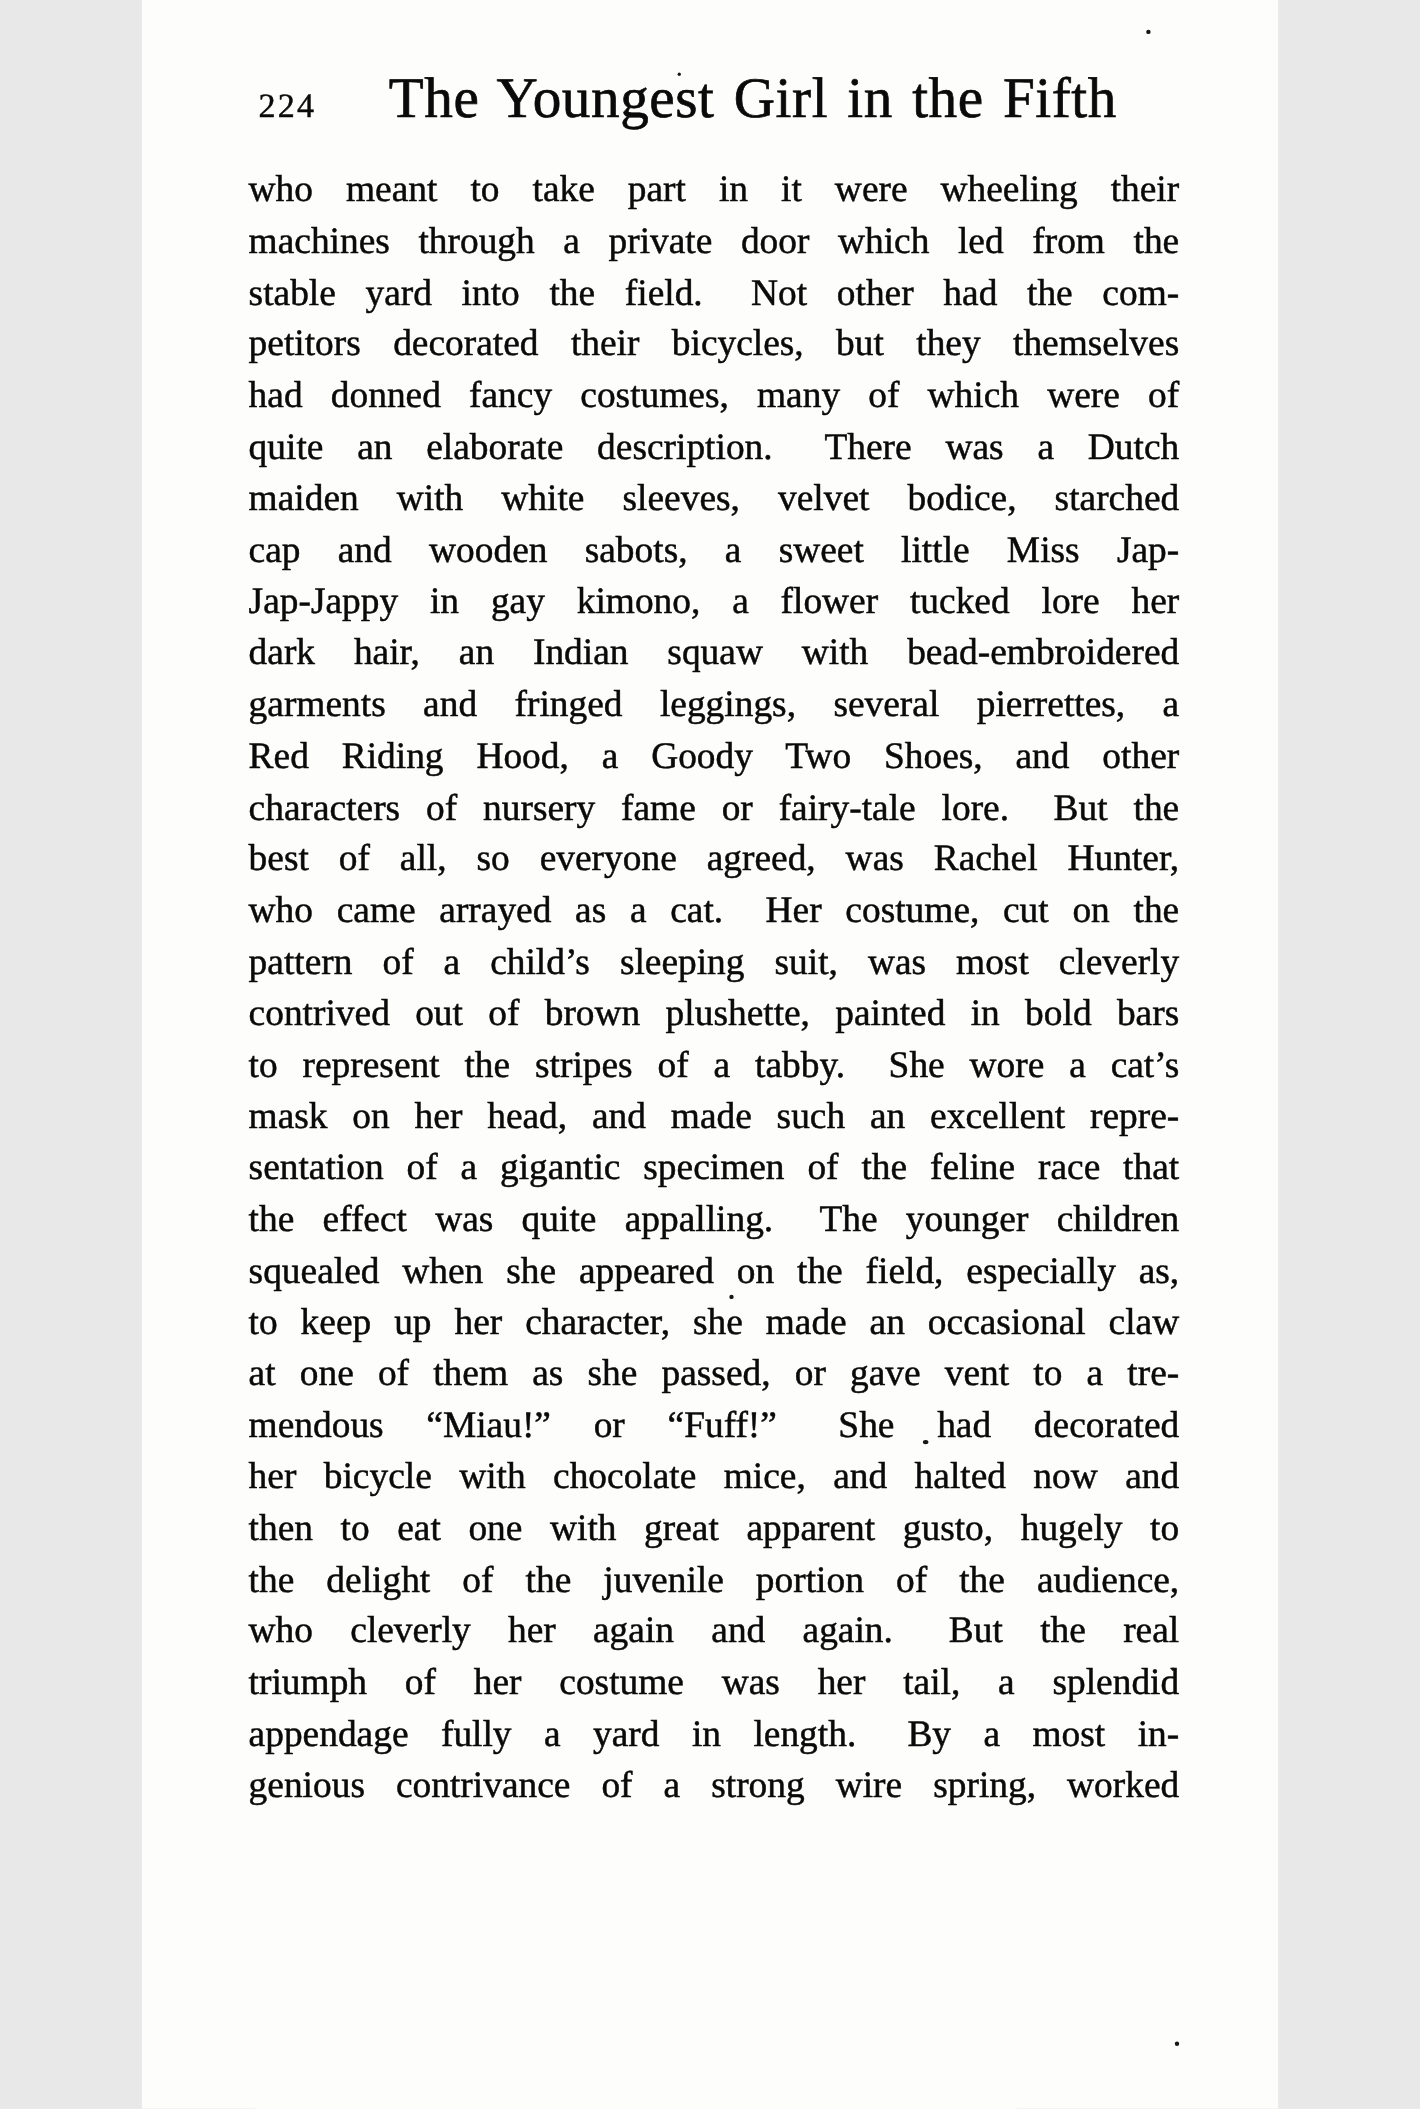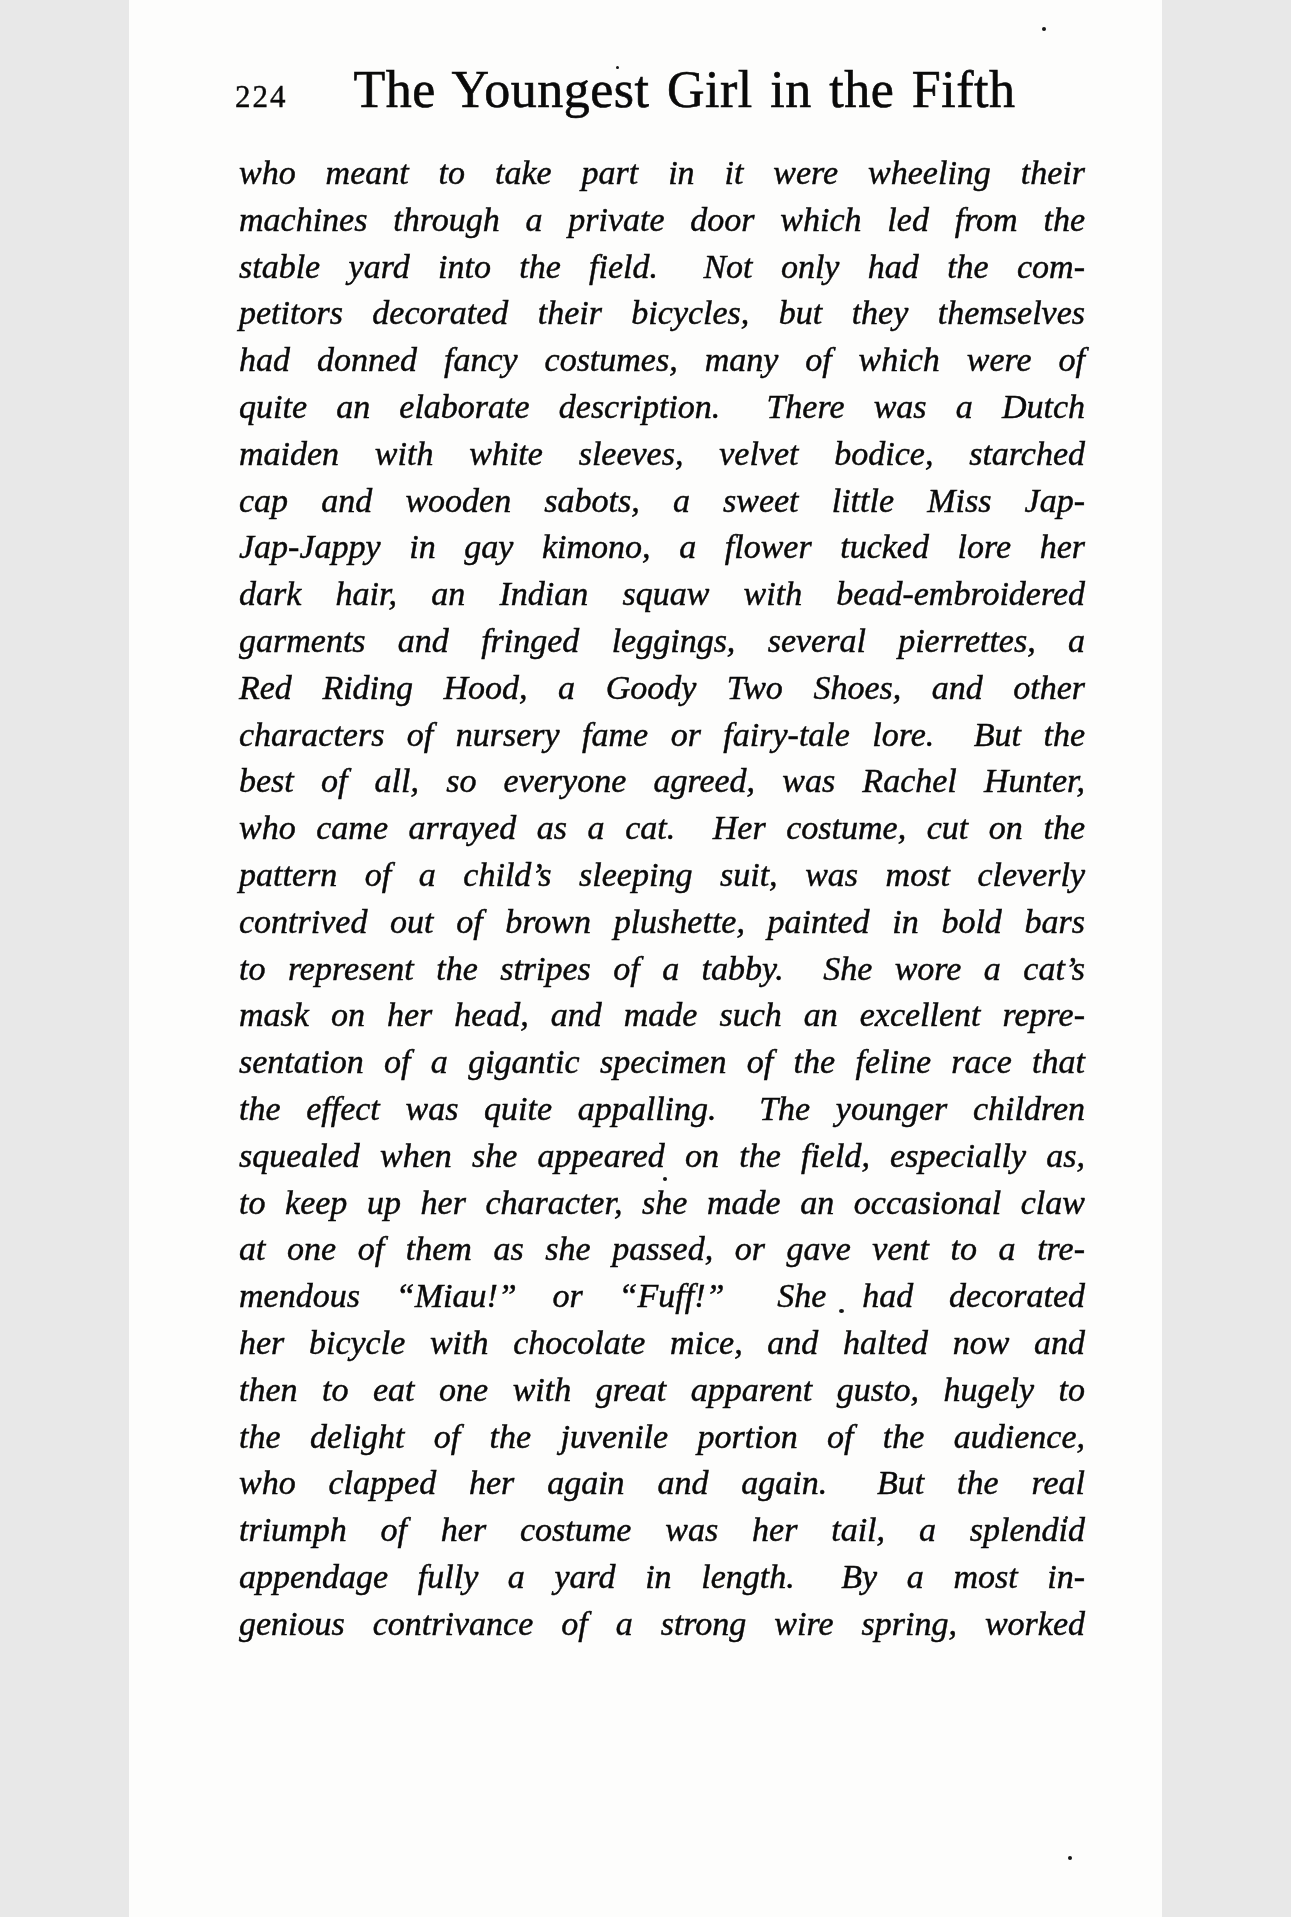--- a/index.html
+++ b/index.html
@@ -34,24 +34,23 @@
   .page-title {
     margin: 0;
     font-size: 52px;
     font-weight: normal;
     letter-spacing: 0.5px;
     word-spacing: 4px;
     -webkit-text-stroke: 0.6px currentColor;
   }
   .page-body {
     position: absolute;
-    left: 110px;
+    left: 97px;
     top: 150px;
     width: 846px;
-    font-style: italic;
   }
   .line {
     height: 46.8px;
     line-height: 46.8px;
     font-size: 34px;
     text-align: justify;
     text-align-last: justify;
     white-space: pre-wrap;
     overflow: visible;
     -webkit-text-stroke: 0.45px currentColor;
@@ -79,21 +78,21 @@
 <div class="page">
 
   <header class="page-header">
     <span class="page-number">224</span>
     <h1 class="page-title">The Youngest Girl in the Fifth</h1>
   </header>
 
   <main class="page-body">
       <div class="line">who meant to take part in it were wheeling their</div>
       <div class="line">machines through a private door which led from the</div>
-      <div class="line">stable yard into the field.  Not only had the com-</div>
+      <div class="line">stable yard into the field.  Not other had the com-</div>
       <div class="line">petitors decorated their bicycles, but they themselves</div>
       <div class="line">had donned fancy costumes, many of which were of</div>
       <div class="line">quite an elaborate description.  There was a Dutch</div>
       <div class="line">maiden with white sleeves, velvet bodice, starched</div>
       <div class="line">cap and wooden sabots, a sweet little Miss Jap-</div>
       <div class="line">Jap-Jappy in gay kimono, a flower tucked lore her</div>
       <div class="line">dark hair, an Indian squaw with bead-embroidered</div>
       <div class="line">garments and fringed leggings, several pierrettes, a</div>
       <div class="line">Red Riding Hood, a Goody Two Shoes, and other</div>
       <div class="line">characters of nursery fame or fairy-tale lore.  But the</div>
@@ -105,21 +104,21 @@
       <div class="line">mask on her head, and made such an excellent repre-</div>
       <div class="line">sentation of a gigantic specimen of the feline race that</div>
       <div class="line">the effect was quite appalling.  The younger children</div>
       <div class="line">squealed when she appeared on the field, especially as,</div>
       <div class="line">to keep up her character, she made an occasional claw</div>
       <div class="line">at one of them as she passed, or gave vent to a tre-</div>
       <div class="line">mendous “Miau!” or “Fuff!”  She had decorated</div>
       <div class="line">her bicycle with chocolate mice, and halted now and</div>
       <div class="line">then to eat one with great apparent gusto, hugely to</div>
       <div class="line">the delight of the juvenile portion of the audience,</div>
-      <div class="line">who clapped her again and again.  But the real</div>
+      <div class="line">who cleverly her again and again.  But the real</div>
       <div class="line">triumph of her costume was her tail, a splendid</div>
       <div class="line">appendage fully a yard in length.  By a most in-</div>
       <div class="line">genious contrivance of a strong wire spring, worked</div>
     </main>
 
   <span class="speck s1"></span>
   <span class="speck s2"></span>
   <span class="speck s3"></span>
   <span class="speck s4"></span>
   <span class="speck s5"></span>

